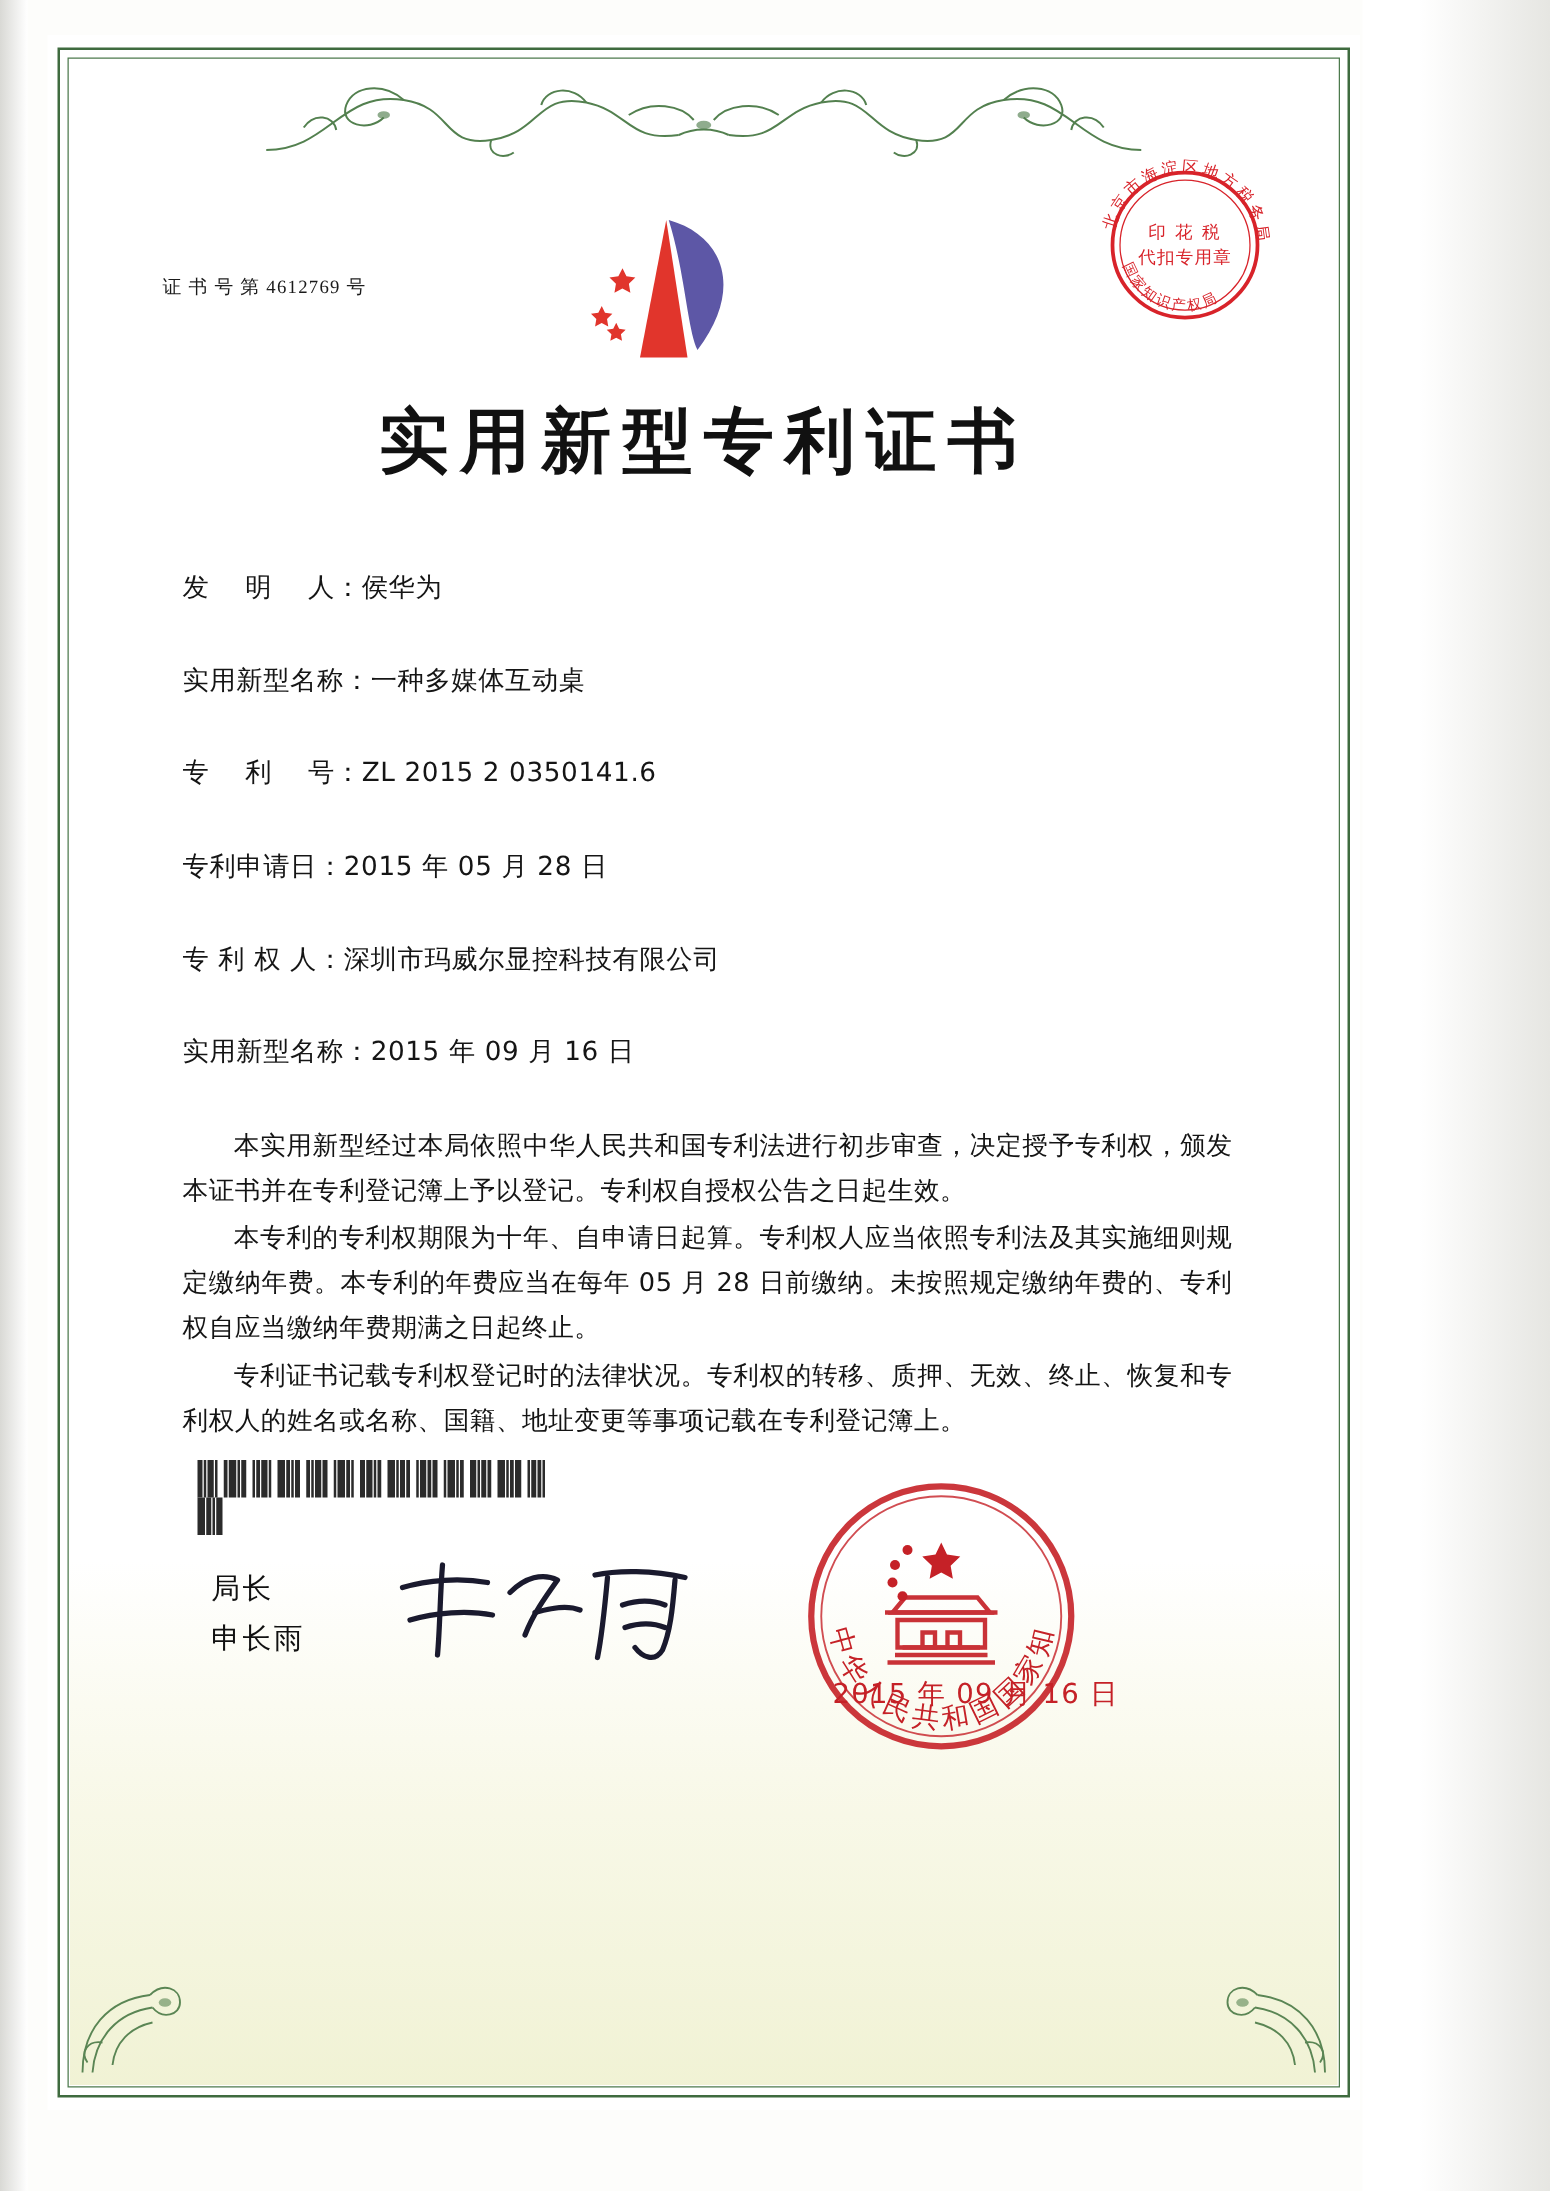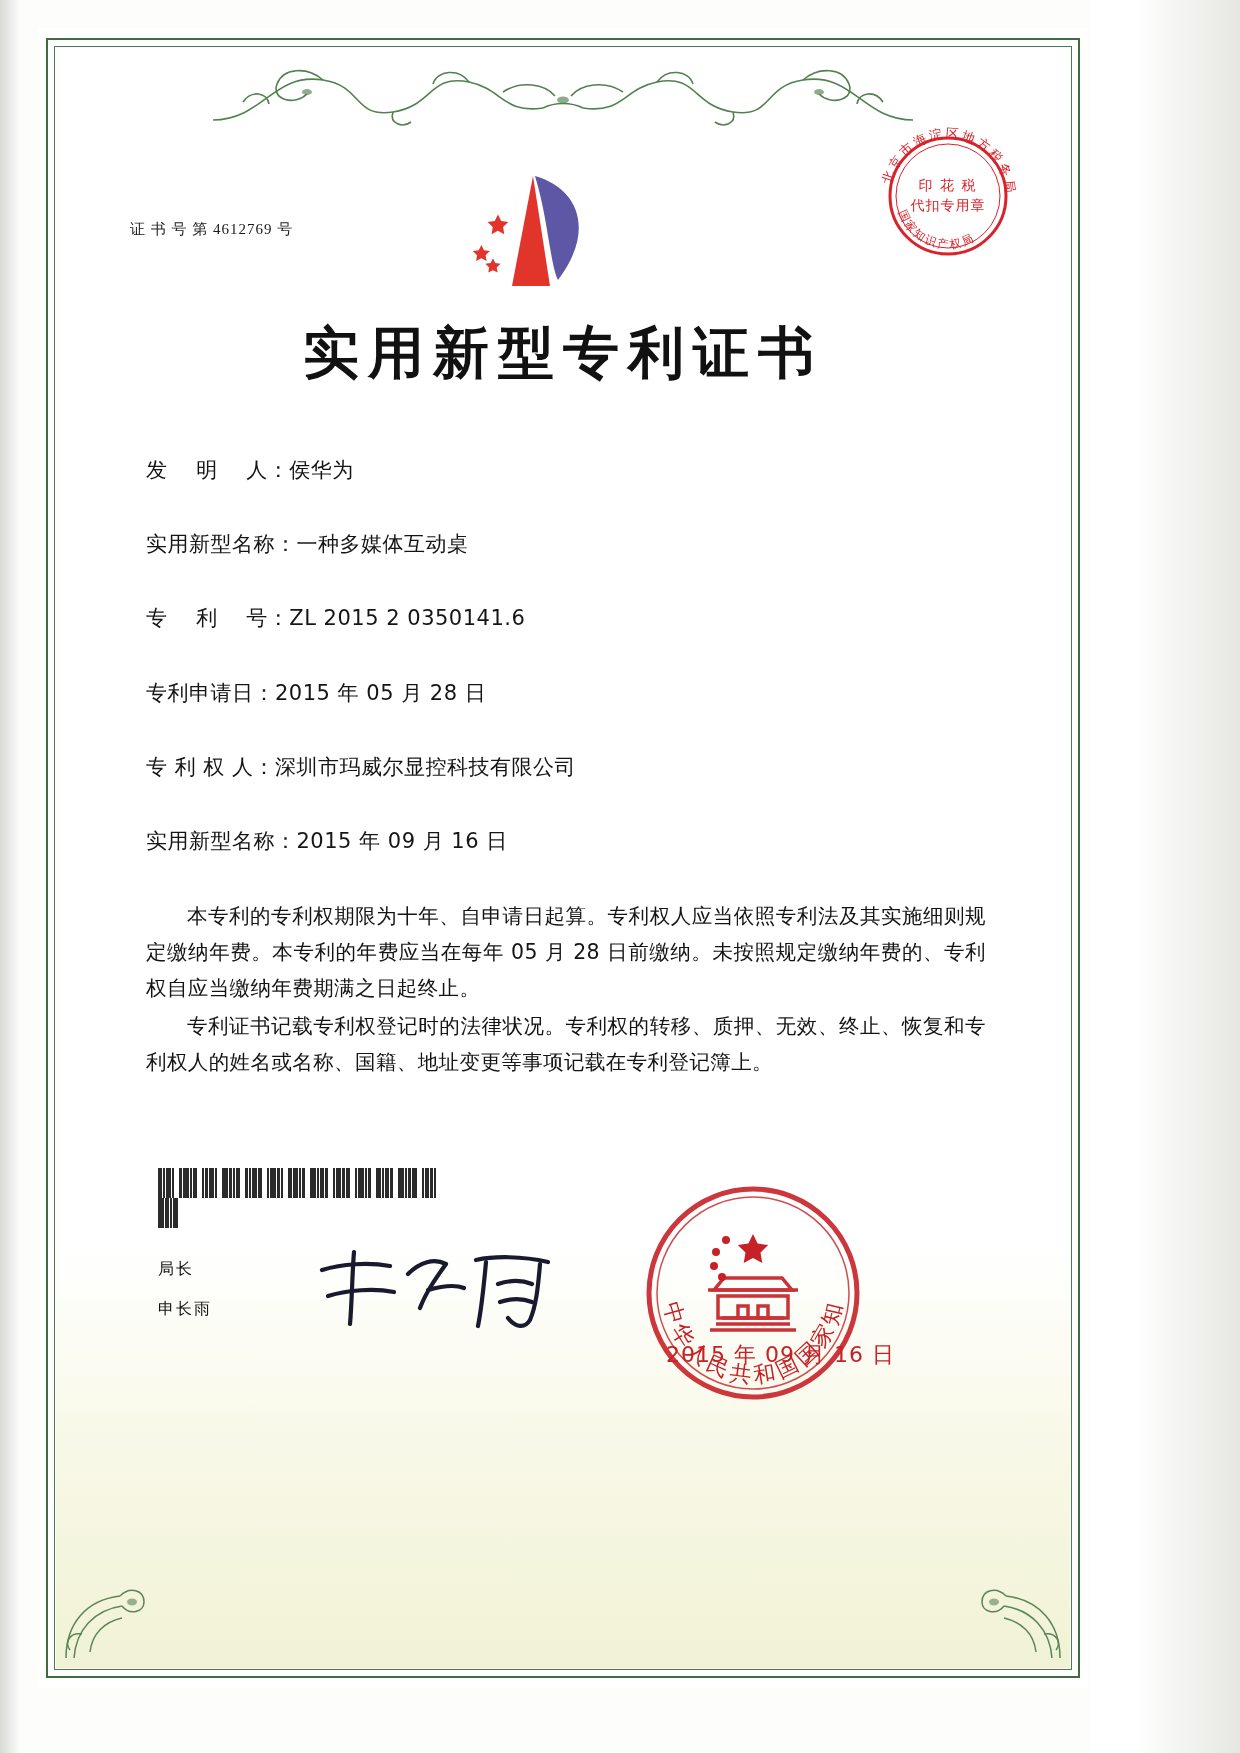--- a/index.html
+++ b/index.html
@@ -190,24 +190,24 @@
     display: inline-block;
     height: 30px;
     background: #2b2b2b;
     vertical-align: top;
     margin-right: 1px;
   }
 
   
   #director-block {
     position: absolute;
-    left: 120px;
+    left: 131px;
     top: 1222px;
-    font-family: Liberation Mono, monospace;
-    font-size: 16px;
+    font-family: Liberation Sans, sans-serif;
+    font-size: 23px;
     color: #111;
     line-height: 40px;
     letter-spacing: 2px;
   }
   #signature {
     position: absolute;
     left: 270px;
     top: 1212px;
     width: 260px;
     height: 95px;
@@ -347,20 +347,21 @@
       </div>
       <div class="field-row">
         <span class="field-label">专 利 权 人：</span><span class="field-value">深圳市玛威尔显控科技有限公司</span>
       </div>
       <div class="field-row">
         <span class="field-label">实用新型名称：</span><span class="field-value">2015 年 09 月 16 日</span>
       </div>
     </div>
 
     <div id="paragraphs">
+      <p class="para">本实用新型经过本局依照中华人民共和国专利法进行初步审查，决定授予专利权，颁发本证书并在专利登记簿上予以登记。专利权自授权公告之日起生效。</p>
       <p class="para">本专利的专利权期限为十年、自申请日起算。专利权人应当依照专利法及其实施细则规定缴纳年费。本专利的年费应当在每年 05 月 28 日前缴纳。未按照规定缴纳年费的、专利权自应当缴纳年费期满之日起终止。</p>
       <p class="para">专利证书记载专利权登记时的法律状况。专利权的转移、质押、无效、终止、恢复和专利权人的姓名或名称、国籍、地址变更等事项记载在专利登记簿上。</p>
     </div>
 
     <div id="barcode">
       <span style="width:4px"></span><span style="width:2px"></span><span style="width:5px"></span><span style="width:2px"></span>
       <span style="width:3px"></span><span style="width:6px"></span><span style="width:2px"></span><span style="width:4px"></span>
       <span style="width:2px"></span><span style="width:3px"></span><span style="width:5px"></span><span style="width:2px"></span>
       <span style="width:6px"></span><span style="width:3px"></span><span style="width:2px"></span><span style="width:4px"></span>
       <span style="width:3px"></span><span style="width:2px"></span><span style="width:5px"></span><span style="width:4px"></span>

